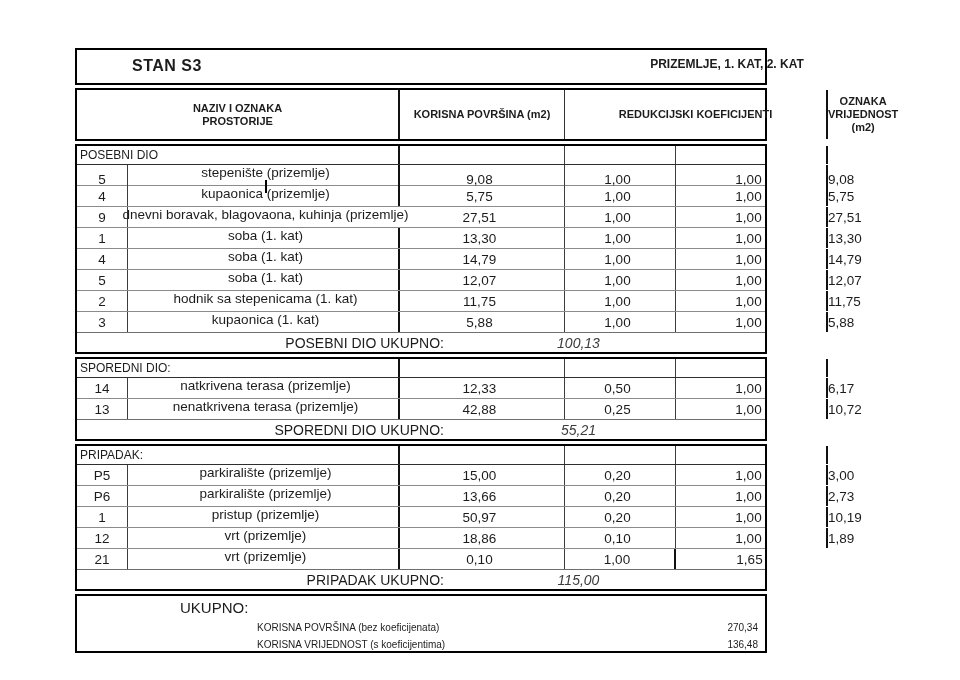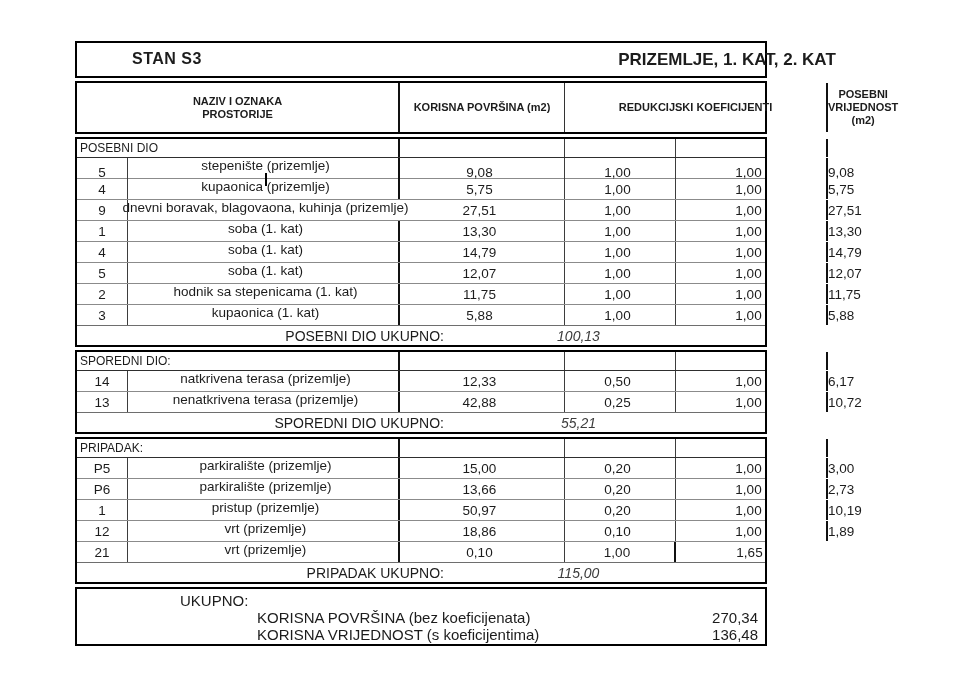--- a/index.html
+++ b/index.html
@@ -1,26 +1,26 @@
 <!DOCTYPE html>
 <html><head>
 <meta charset="utf-8">
 <style>
   html,body { margin:0; padding:0; background:#ffffff; }
   .page {
     position:relative; width:960px; height:680px; background:#ffffff;
     font-family:"Liberation Sans", sans-serif; color:#1c1c1c; overflow:hidden;
   }
-  .tablewrap { position:absolute; left:57px; top:41px; width:692px;padding-left:18px; }
+  .tablewrap { position:absolute; left:57px; top:48px; width:692px;padding-left:18px; }
   .block { border:2px solid #000; margin-bottom:3px; background:#fff; box-sizing:border-box; }
 
   
   .title-block { position:relative; height:37px; }
   .title-left { position:absolute; left:55px; top:7px; font-size:16px; font-weight:bold; letter-spacing:0.5px; }
-  .title-right { position:absolute; left:505px; top:7px; width:290px; text-align:center; font-size:17px; font-weight:bold; }
+  .title-right { position:absolute; left:505px; top:7px; width:290px; text-align:center; font-size:12px; font-weight:bold; }
 
   
   .header-block { display:grid; grid-template-columns:323px 165px 263px 1fr; height:53px; }
   .hcell { display:flex; flex-direction:column; align-items:center; justify-content:center;
            font-size:11px; font-weight:bold; line-height:13px; text-align:center; }
   .hcell.h1 { border-right:2px solid #111; }
   .hcell.h2 { border-right:1px solid #333; }
   .hcell.h3 { border-right:2px solid #111; }
 
   
@@ -47,21 +47,21 @@
   .total-row .t-label { grid-column:1 / 3; justify-content:flex-end; padding-right:4px; }
   .total-row .t-area  { grid-column:3; justify-content:center; font-style:italic; color:#3c3c3c; }
   .total-row .t-spacer{ grid-column:4 / 6; }
   .total-row .t-value { grid-column:6; justify-content:flex-end; padding-right:4px; font-style:italic; color:#3c3c3c; }
 
   .caret { display:inline-block; width:1.5px; height:13px; background:#000; margin-left:1px; vertical-align:-2px; }
 
   
   .summary { height:59px; padding-top:3px; }
   .sum-title { padding-left:103px; font-size:15px; height:17px; line-height:17px; }
-  .sum-line { display:flex; align-items:flex-start; height:17px; font-size:15px; }
+  .sum-line { display:flex; align-items:flex-end; height:17px; font-size:10px; }
   .sum-label { margin-left:180px; }
   .sum-value { margin-left:auto; padding-right:7px; font-weight:normal; }
 </style>
 </head>
 <body>
 
 <div class="page">
   <div class="tablewrap">
 
     <div class="block title-block">
@@ -74,21 +74,21 @@
         <span>NAZIV I OZNAKA</span>
         <span>PROSTORIJE</span>
       </div>
       <div class="hcell h2">
         <span>KORISNA POVRŠINA (m2)</span>
       </div>
       <div class="hcell h3">
         <span>REDUKCIJSKI KOEFICIJENTI</span>
       </div>
       <div class="hcell h4">
-        <span>POSEBNI</span>
+        <span>OZNAKA</span>
         <span>VRIJEDNOST</span>
         <span>(m2)</span>
       </div>
     </div>
 
     <div class="block section">
       <div class="grid-row label-row">
         <div class="cell lbl">POSEBNI DIO</div>
         <div class="cell e3"></div>
         <div class="cell e4"></div>

